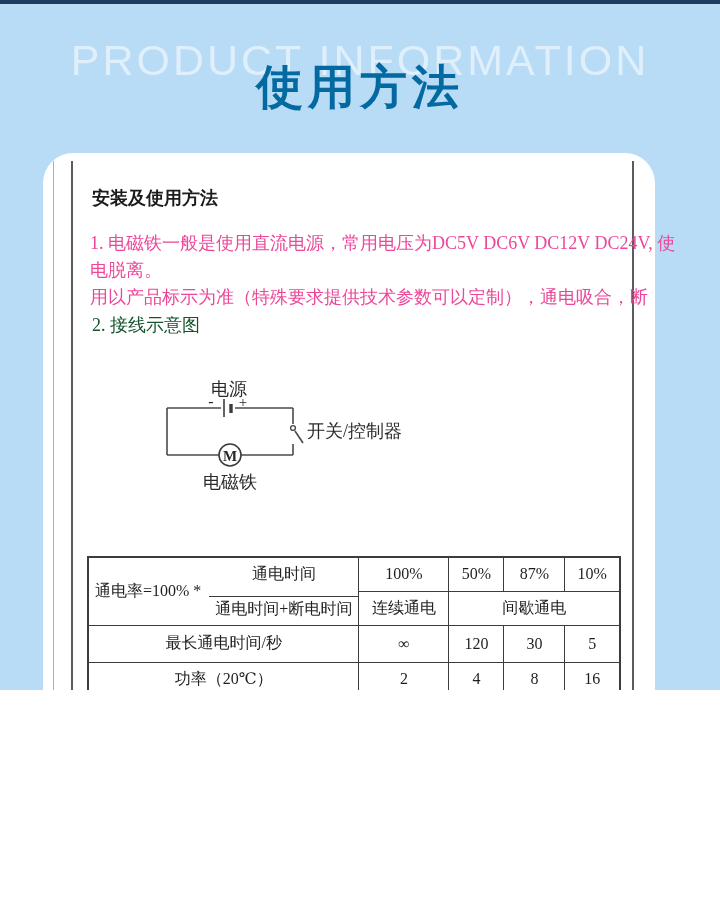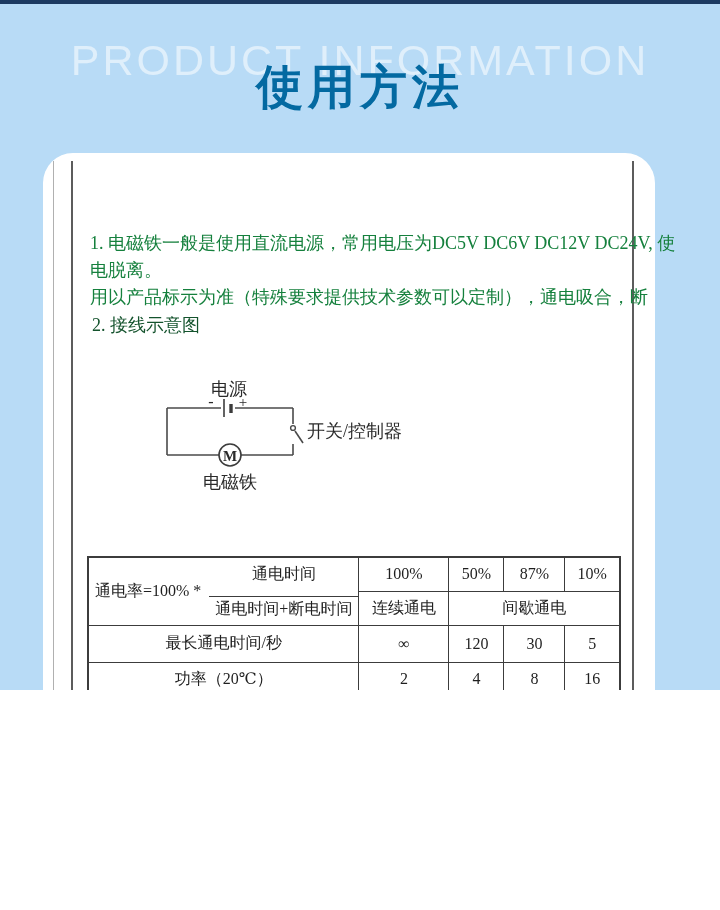--- a/index.html
+++ b/index.html
@@ -16,21 +16,21 @@
   .title-top{top:56px;}
   .title-bottom{top:803px;}
   .card{position:absolute;left:43px;top:153px;width:612px;height:580px;
     background:#ffffff;border-radius:30px;z-index:3;}
   .vline{position:absolute;top:8px;height:562px;}
   .vline-left-thin{left:10px;width:1px;background:#b0b0b0;}
   .vline-left-thick{left:28px;width:2px;background:#5c5c5c;}
   .vline-right{left:589px;width:2px;background:#5c5c5c;}
   .card-heading{position:absolute;left:49px;top:33px;font-size:18px;font-weight:700;
     color:#1c1c1c;font-family:"Liberation Serif","DejaVu Serif",serif;}
-  .paragraph{position:absolute;left:47px;top:77px;color:#15803d;font-size:18px;
+  .paragraph{position:absolute;left:47px;top:77px;color:#ec4899;font-size:18px;
     line-height:27px;font-family:"Liberation Serif","DejaVu Serif",serif;white-space:nowrap;}
   .section-label{position:absolute;color:#14532d;font-size:18px;
     font-family:"Liberation Serif","DejaVu Serif",serif;white-space:nowrap;}
   .label-2{left:49px;top:160px;}
   .label-3{left:54px;top:372px;}
   .diagram{position:absolute;left:0;top:218px;}
   .diagram text{fill:#2a2a2a;font-family:"Liberation Serif","DejaVu Serif",serif;}
   .duty-table{position:absolute;left:44px;top:403px;border-collapse:collapse;
     table-layout:fixed;font-family:"Liberation Serif","DejaVu Serif",serif;
     font-size:16px;color:#1f1f1f;border:2px solid #3c3c3c;}
@@ -50,20 +50,21 @@
   <div class="top-strip"></div>
 
   <div class="watermark wm-top">PRODUCT INFORMATION</div>
   <div class="banner-title title-top">使用方法</div>
 
   <div class="card">
     <div class="vline vline-left-thin"></div>
     <div class="vline vline-left-thick"></div>
     <div class="vline vline-right"></div>
 
+    <div class="card-heading">安装及使用方法</div>
 
     <div class="paragraph">
       <div>1. 电磁铁一般是使用直流电源，常用电压为DC5V DC6V DC12V DC24V, 使</div>
       <div>电脱离。</div>
       <div>用以产品标示为准（特殊要求提供技术参数可以定制），通电吸合，断</div>
     </div>
 
     <div class="section-label label-2">2. 接线示意图</div>
 
     <svg class="diagram" width="612" height="135" viewBox="0 0 612 135">

